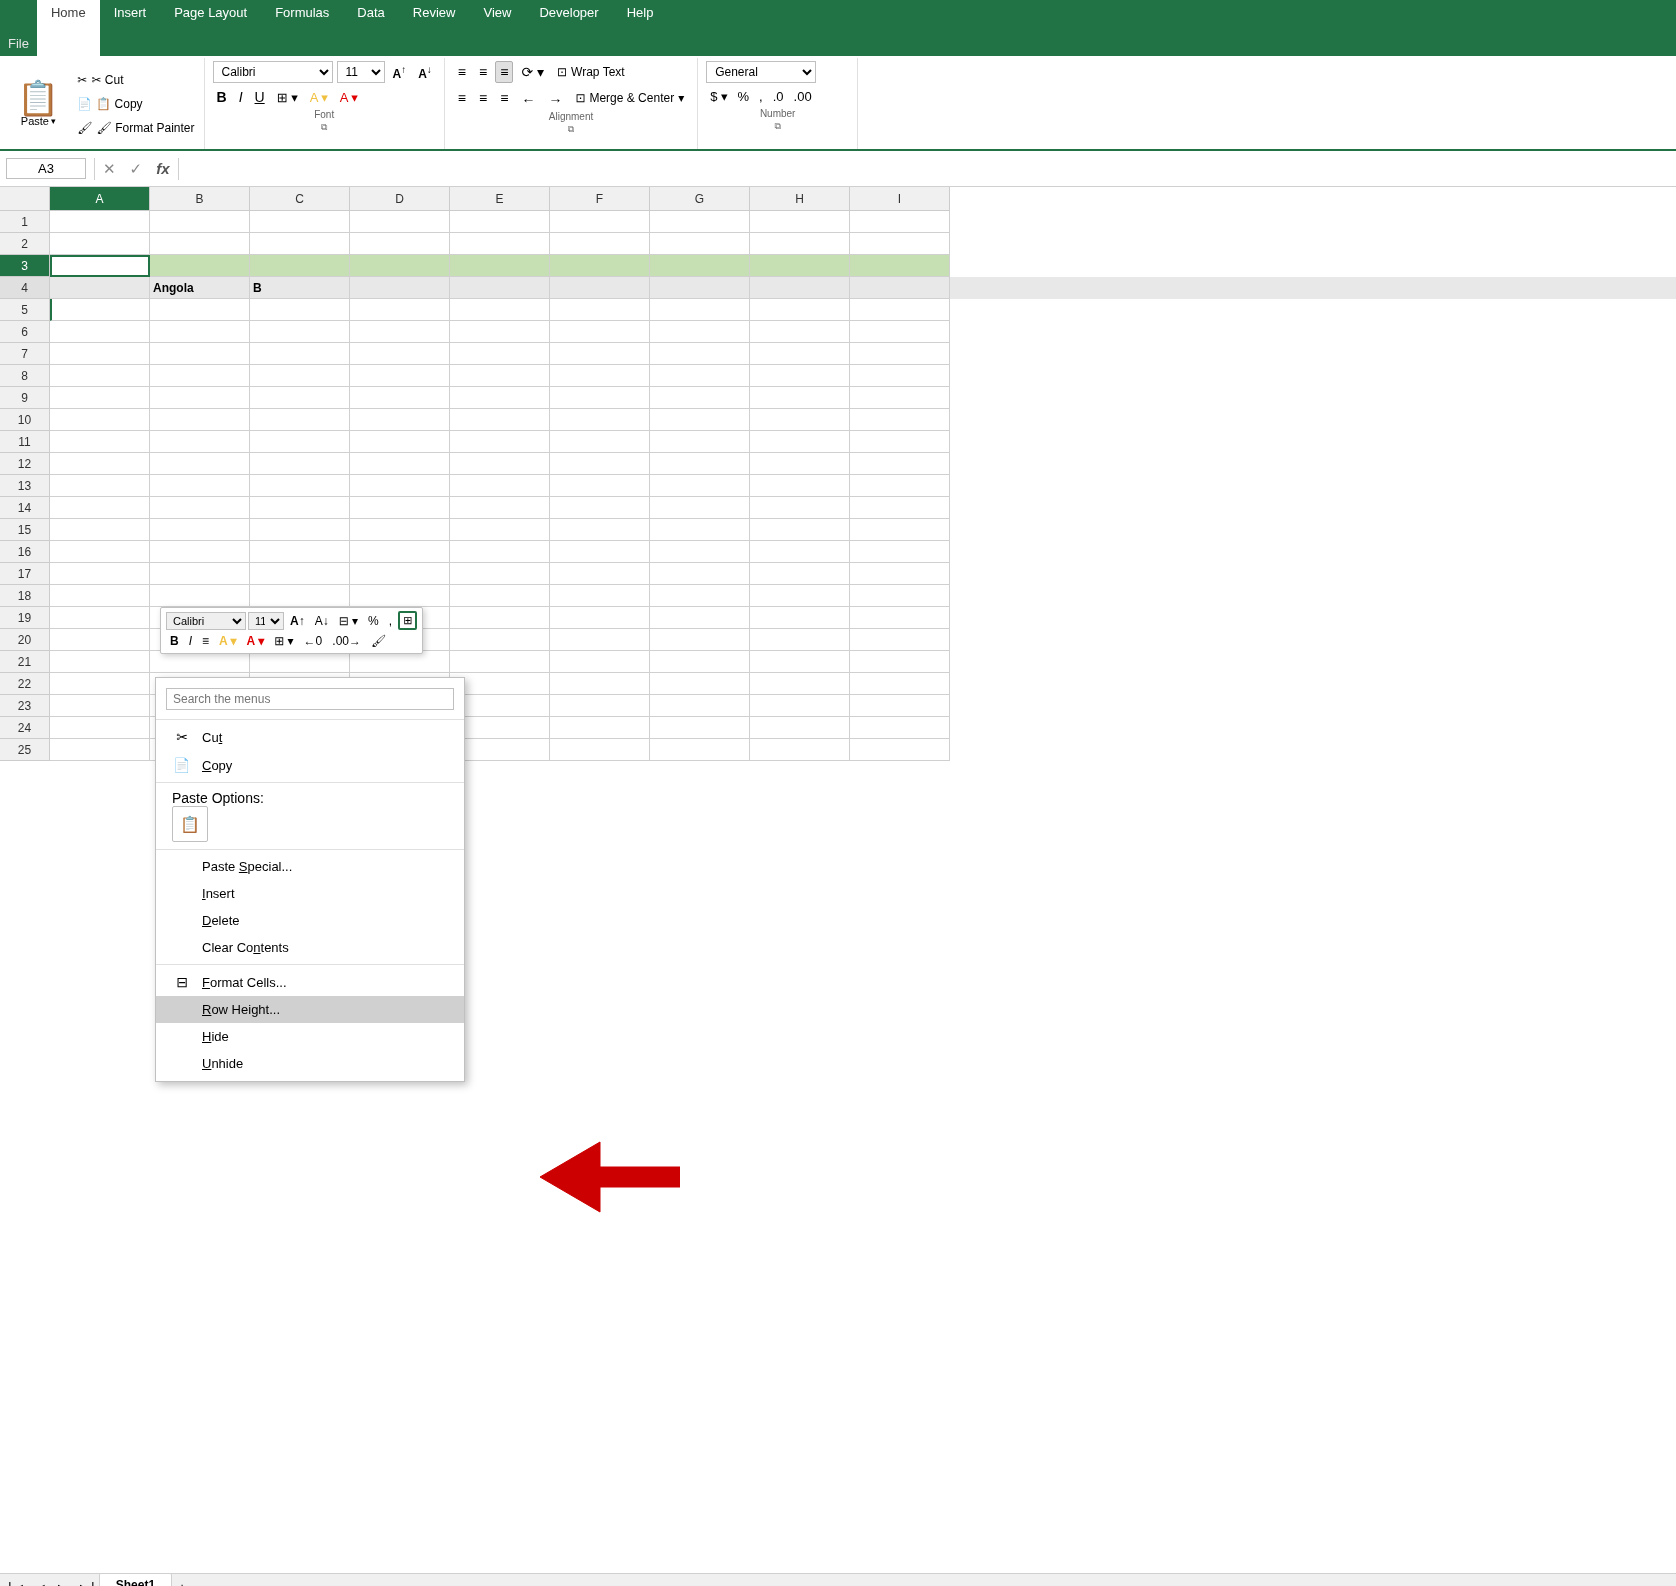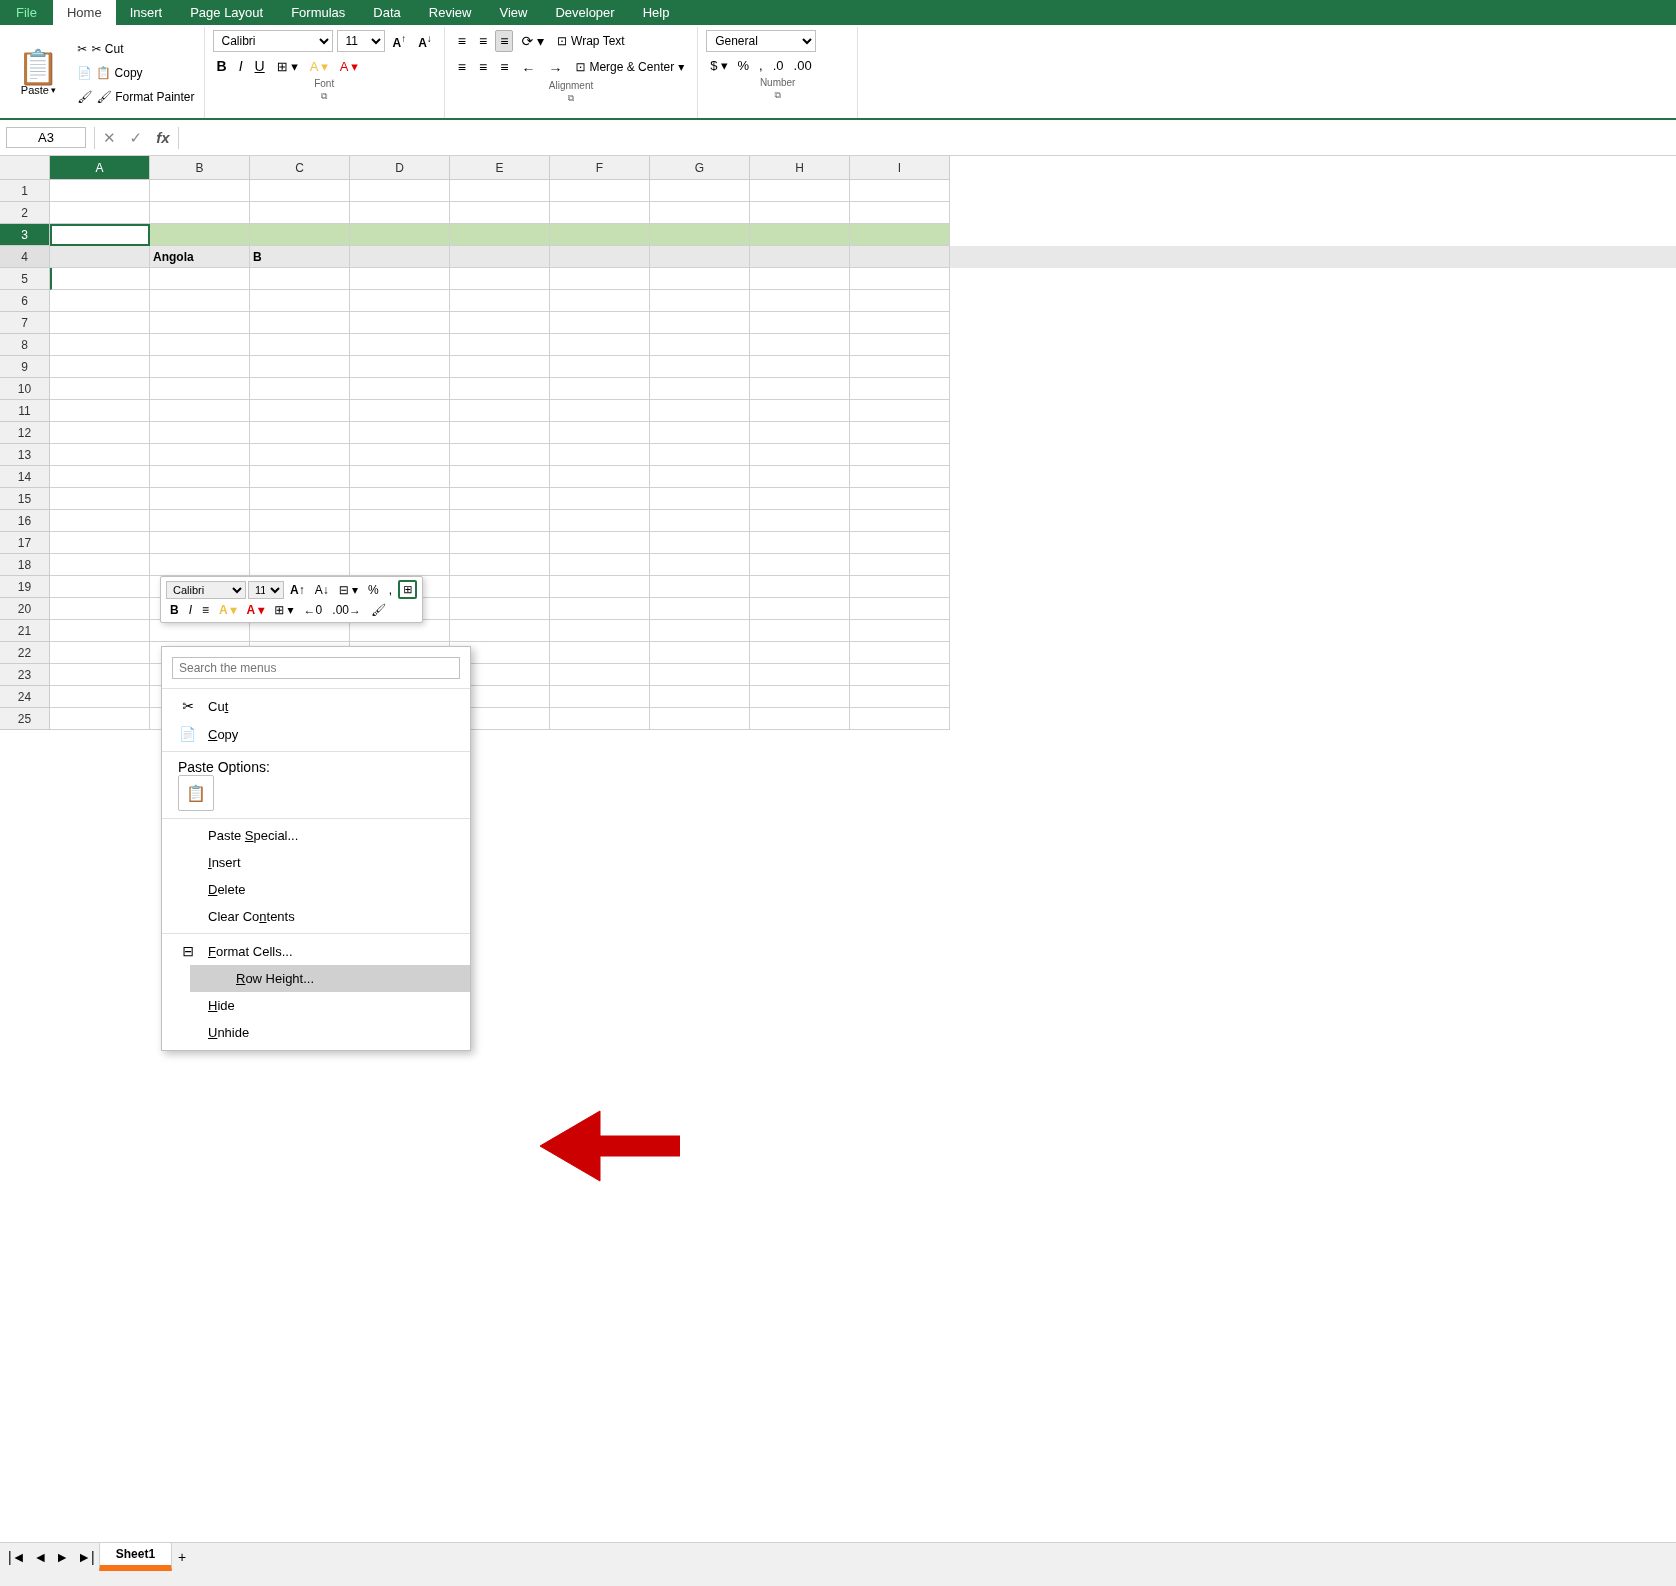--- a/index.html
+++ b/index.html
@@ -41,21 +41,21 @@
     .cell.has-text { font-weight: 600; }
 
     
     .mini-toolbar { position: absolute; top: 420px; left: 160px; background: #fff; border: 1px solid #c0c0c0; box-shadow: 2px 2px 6px rgba(0,0,0,0.2); padding: 3px 5px; display: flex; flex-direction: column; gap: 2px; z-index: 100; border-radius: 2px; }
     .mini-toolbar-row { display: flex; align-items: center; gap: 2px; }
     .mini-btn { border: 1px solid transparent; background: transparent; cursor: pointer; padding: 1px 3px; font-size: 12px; border-radius: 2px; white-space: nowrap; }
     .mini-select { border: 1px solid #c0c0c0; font-size: 11px; padding: 1px 2px; width: 80px; }
     .mini-size { border: 1px solid #c0c0c0; font-size: 11px; padding: 1px 2px; width: 36px; }
 
     
-    .context-menu { position: absolute; top: 490px; left: 161px; background: #fff; border: 1px solid #c0c0c0; box-shadow: 3px 3px 8px rgba(0,0,0,0.25); width: 310px; z-index: 200; font-size: 13px; padding: 4px 0; }
+    .context-menu { position: absolute; top: 490px; left: 155px; background: #fff; border: 1px solid #c0c0c0; box-shadow: 3px 3px 8px rgba(0,0,0,0.25); width: 310px; z-index: 200; font-size: 13px; padding: 4px 0; }
     .ctx-search { padding: 6px 10px; }
     .ctx-search input { width: 100%; border: 1px solid #c0c0c0; padding: 3px 6px; font-size: 12px; outline: none; }
     .ctx-divider { height: 1px; background: #e0e0e0; margin: 3px 0; }
     .ctx-item { display: flex; align-items: center; gap: 10px; padding: 6px 16px; cursor: pointer; }
     .ctx-item.highlighted { background: #d0d0d0; }
     .ctx-icon { width: 20px; text-align: center; font-size: 14px; }
     .ctx-paste-options { padding: 4px 16px; }
     .ctx-paste-options-label { font-weight: normal; font-size: 14px; }
     .ctx-paste-icons { display: flex; gap: 6px; }
     .ctx-paste-icon-btn { border: 1px solid #c0c0c0; background: #fff; width: 36px; height: 36px; display: flex; align-items: center; justify-content: center; cursor: pointer; font-size: 16px; border-radius: 2px; }
@@ -73,21 +73,21 @@
     .group-label-bar { font-size: 10px; color: #666; text-align: center; width: 100%; padding-top: 2px; display: flex; align-items: center; justify-content: center; gap: 2px; flex-direction: column; }
     .group-label-expand { font-size: 9px; cursor: pointer; }
 
     .ribbon-full { background: #fff; }
     .ribbon-top-row { display: flex; background: #217346; }
     .rtab { padding: 5px 14px; font-size: 13px; color: #fff; cursor: pointer; }
     .rtab.active { background: #fff; color: #404040; }
     .ribbon-content-row { display: flex; align-items: stretch; padding: 2px 4px 0; min-height: 95px; border-bottom: 2px solid #217346; }
 
     
-    .file-tab { background: #217346; color: #86efac; padding: 5px 16px; font-size: 13px; cursor: pointer; }
+    .file-tab { background: #217346; color: #e5e5e5; padding: 5px 8px; font-size: 13px; cursor: pointer; margin-top: 31px; }
   </style>
 </head>
 <body>
 
 <div class="ribbon-full">
   <div class="ribbon-top-row">
     <div class="file-tab">File</div>
     <div class="rtab active">Home</div>
     <div class="rtab">Insert</div>
     <div class="rtab">Page Layout</div>
@@ -604,21 +604,21 @@
       <span class="ctx-icon"></span>
       <span>Clear Co<u>n</u>tents</span>
     </div>
 
     <div class="ctx-divider"></div>
 
     <div class="ctx-item">
       <span class="ctx-icon">⊟</span>
       <span><u>F</u>ormat Cells...</span>
     </div>
-    <div class="ctx-item highlighted" style="background:#d0d0d0;margin-left:28px;">
+    <div class="ctx-item highlighted" style="background:#d0d0d0;">
       <span class="ctx-icon"></span>
       <span><u>R</u>ow Height...</span>
     </div>
     <div class="ctx-item">
       <span class="ctx-icon"></span>
       <span><u>H</u>ide</span>
     </div>
     <div class="ctx-item">
       <span class="ctx-icon"></span>
       <span><u>U</u>nhide</span>

